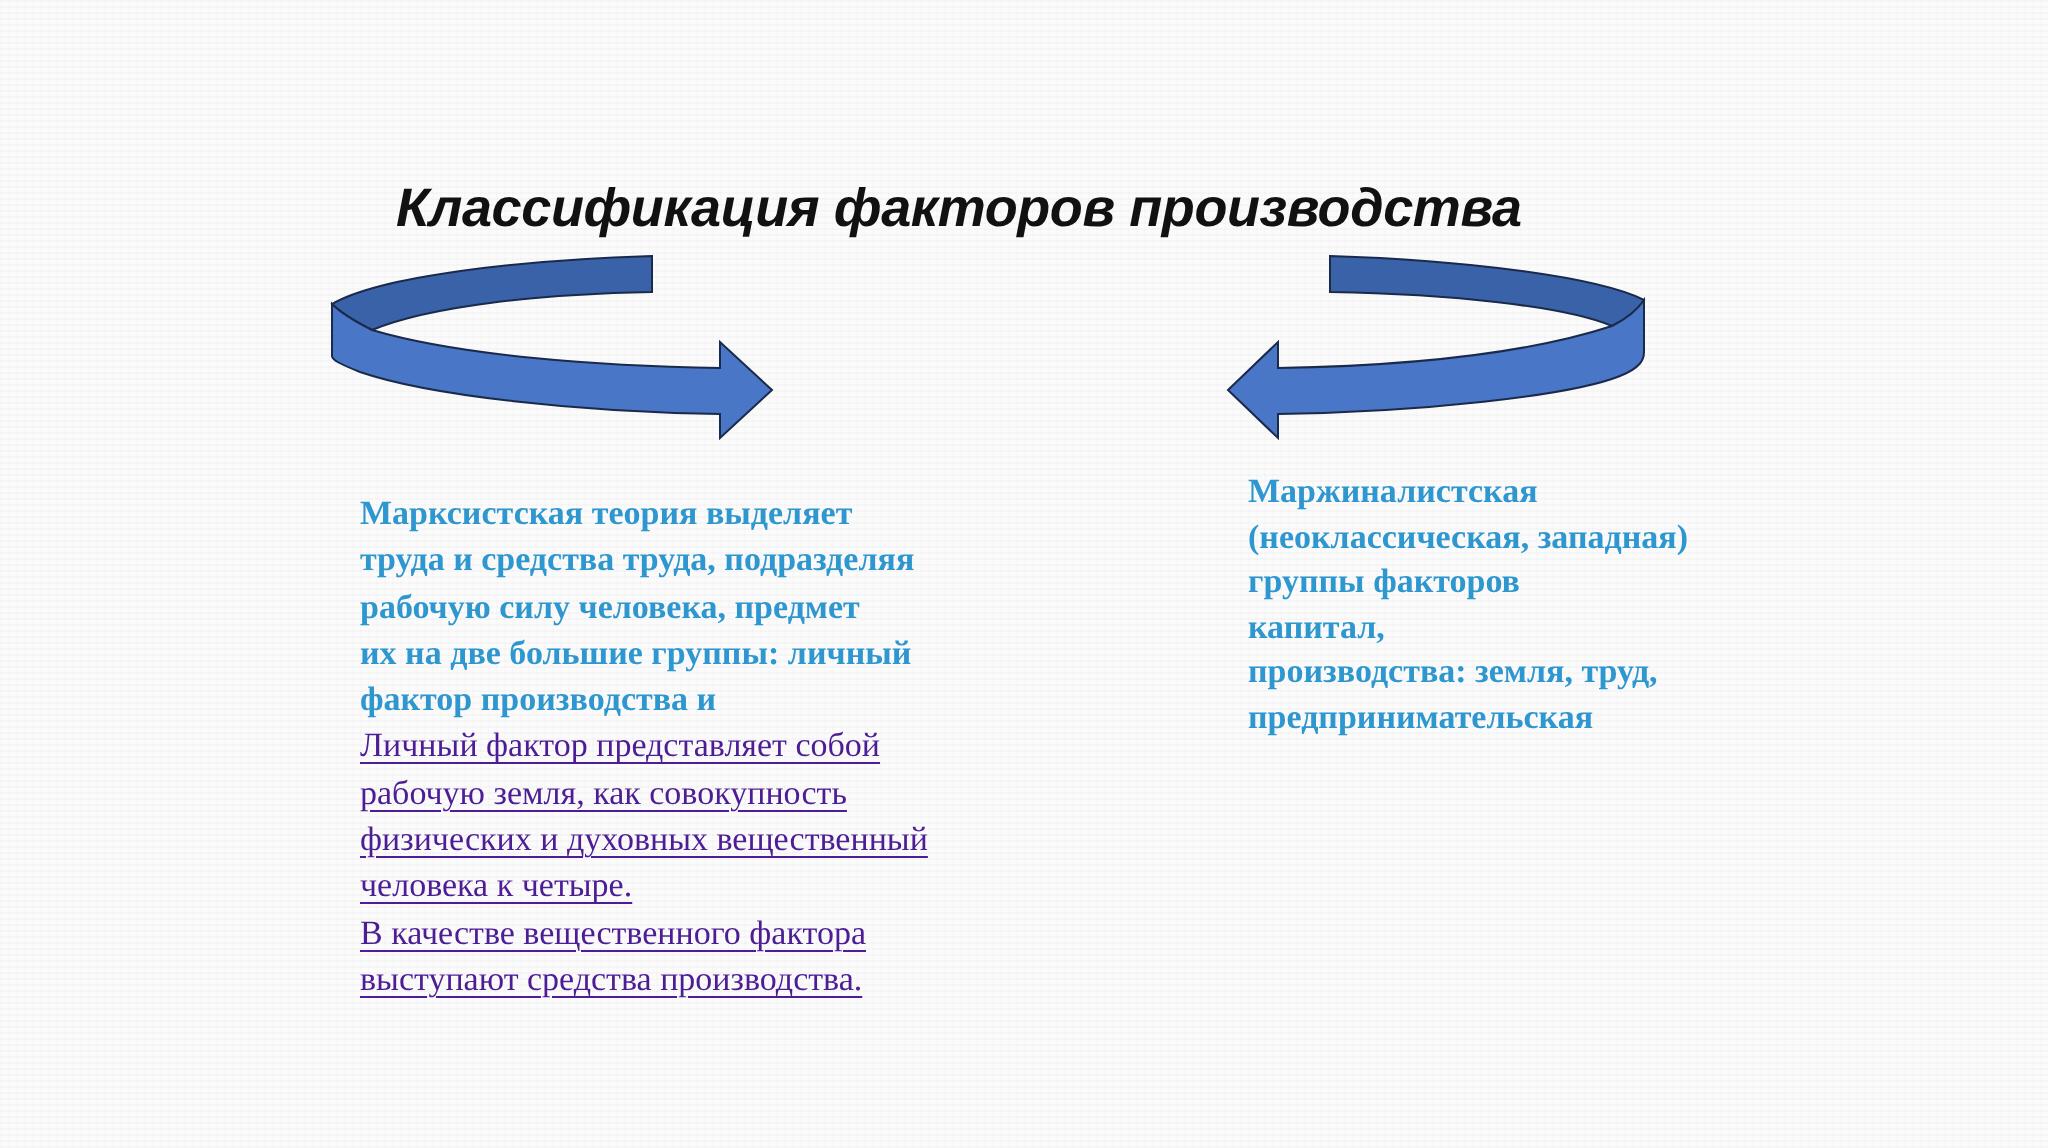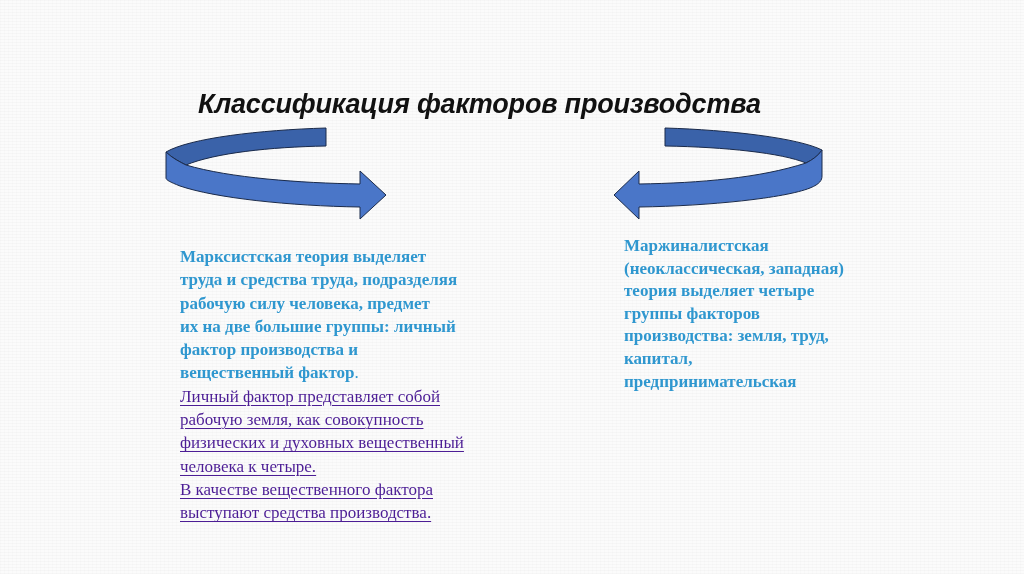--- a/index.html
+++ b/index.html
@@ -56,32 +56,30 @@
       <path d="M822,150 C818,156 812,160 806,163 C760,178 700,183 639,184 L639,171 L614,195 L639,219 L639,207 C710,206 785,198 810,188 C820,184 822,180 822,176 Z" fill="#4a76c8" stroke="#1a2a4a" stroke-width="1"></path>
     </g>
   </svg>
 
   <div class="text-block left-block">
     <span class="bold-line">Марксистская теория выделяет</span>
     <span class="bold-line">труда и средства труда, подразделяя</span>
     <span class="bold-line">рабочую силу человека, предмет</span>
     <span class="bold-line">их на две большие группы: личный</span>
     <span class="bold-line">фактор производства и</span>
-    <span class="bold-line"><span>вещественный фактор</span><span style="font-weight:normal">.</span></span>
     <span class="plain-line">Личный фактор представляет собой</span>
     <span class="plain-line">рабочую земля, как совокупность</span>
     <span class="plain-line">физических и духовных вещественный</span>
     <span class="plain-line" style="display:inline-block">человека к четыре.</span>
     <span class="plain-line">В качестве вещественного фактора</span>
     <span class="plain-line" style="display:inline-block">выступают средства производства.</span>
   </div>
 
   <div class="text-block right-block">
     <span class="bold-line">Маржиналистская</span>
     <span class="bold-line">(неоклассическая, западная)</span>
-    <span class="bold-line">теория выделяет четыре</span>
     <span class="bold-line">группы факторов</span>
+    <span class="bold-line">капитал,</span>
     <span class="bold-line">производства: земля, труд,</span>
-    <span class="bold-line">капитал,</span>
     <span class="bold-line">предпринимательская</span>
   </div>
 
 </div>
 
 </body></html>

